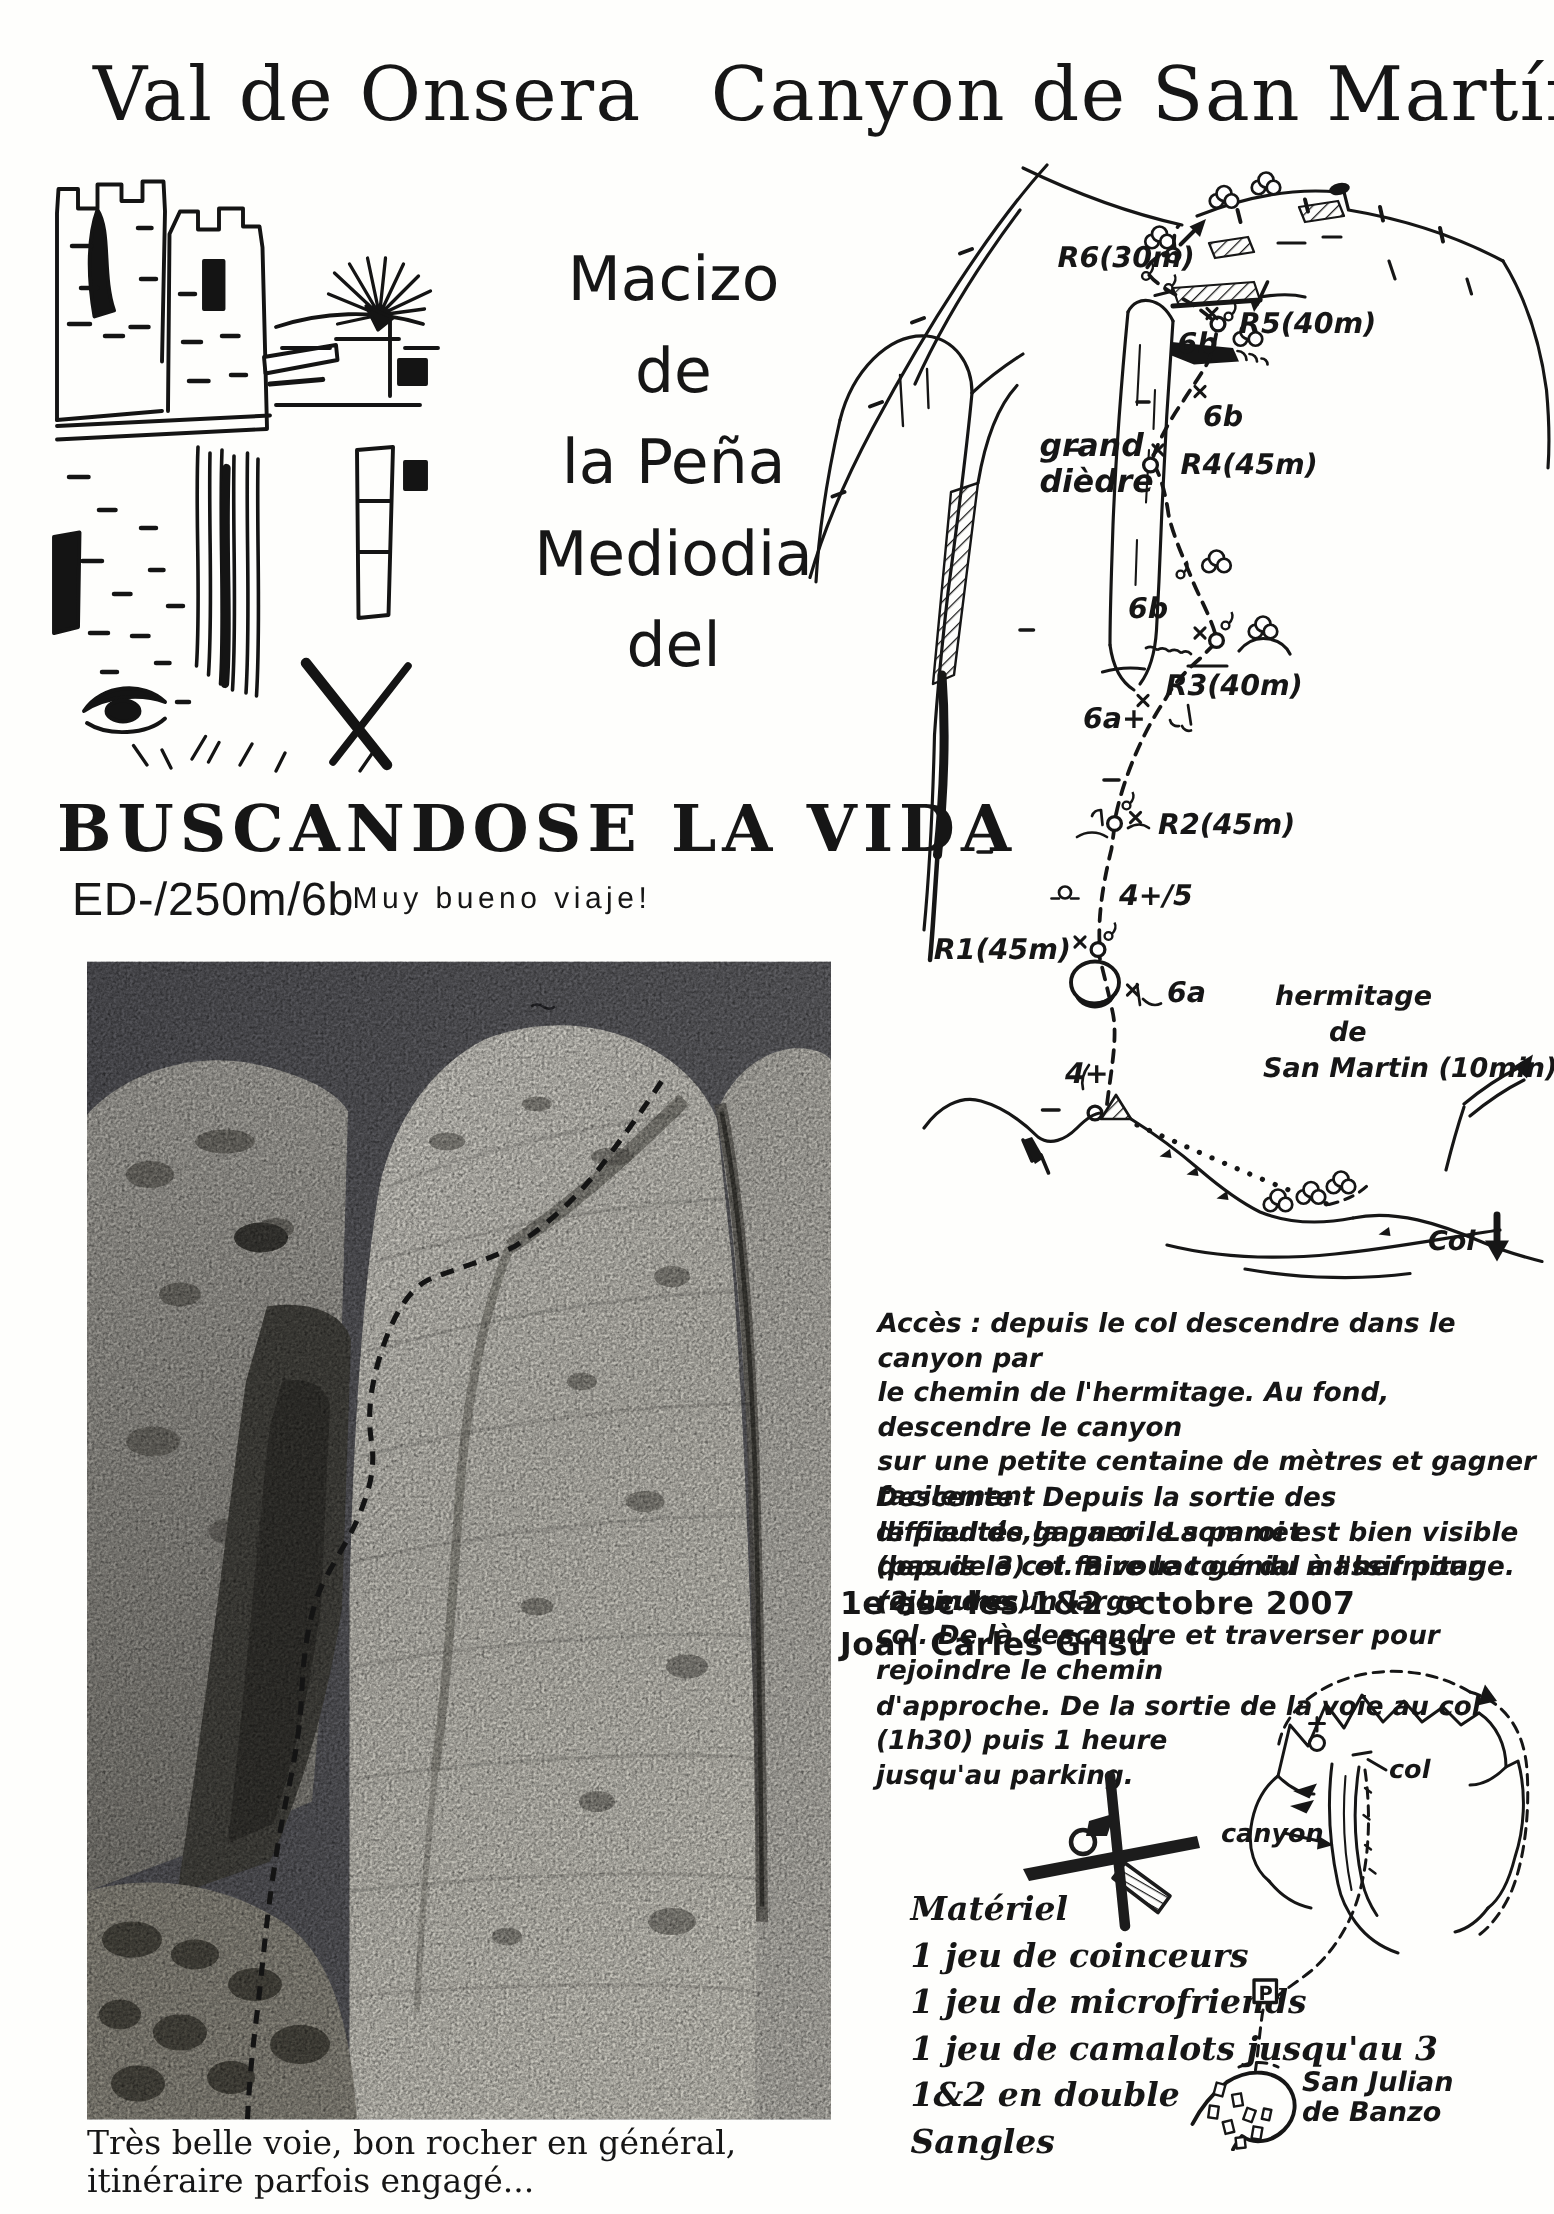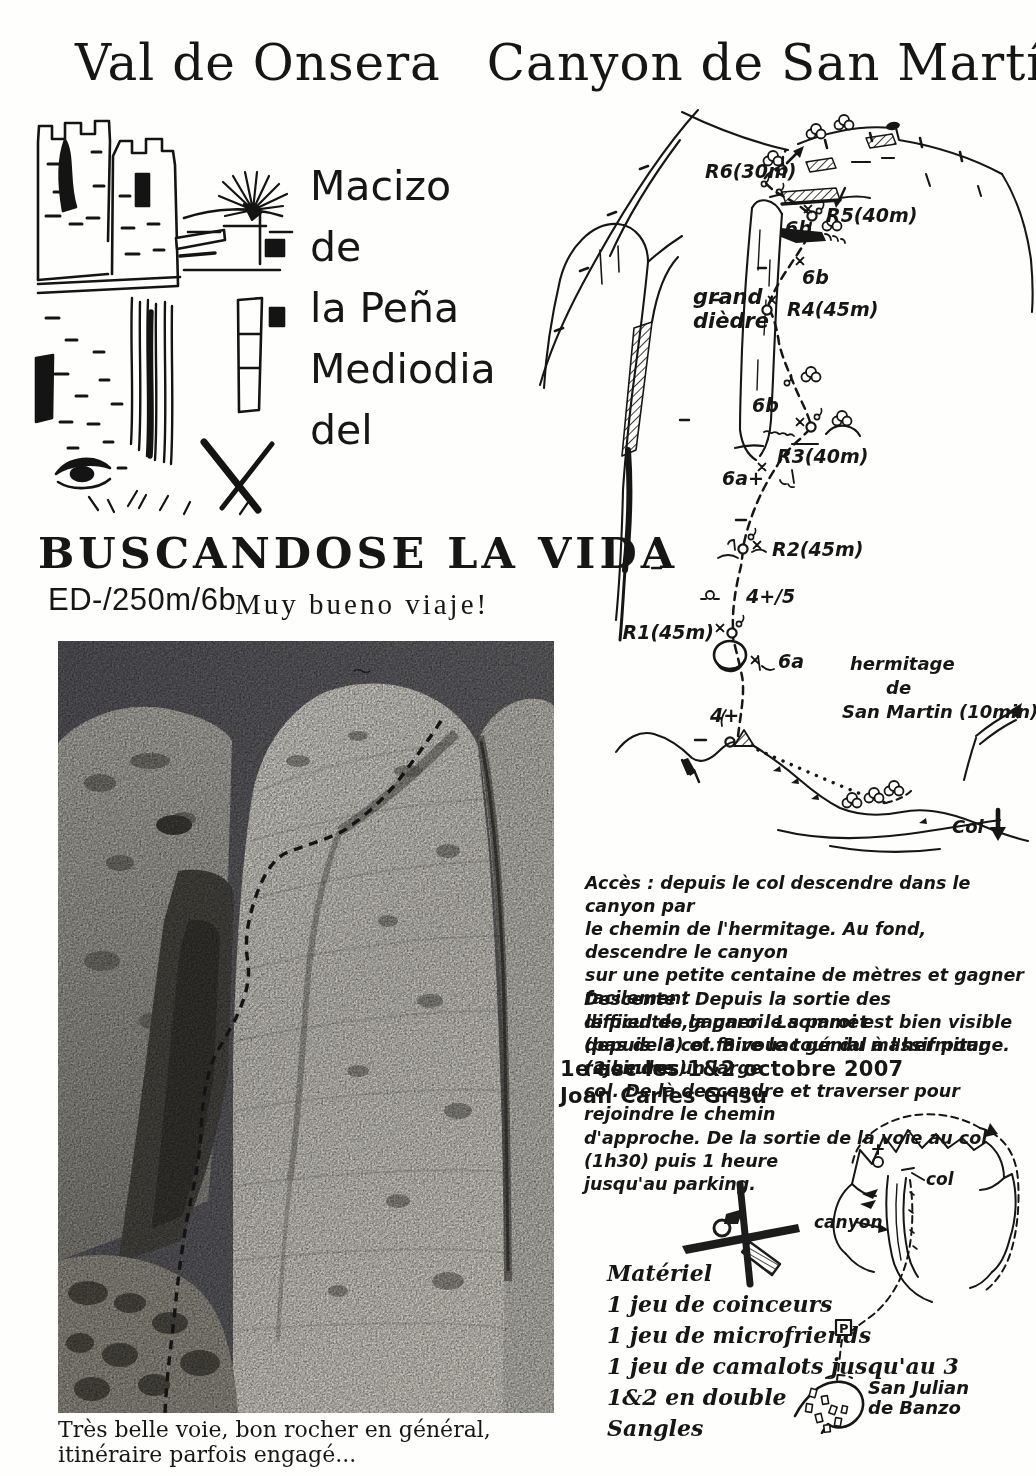--- a/index.html
+++ b/index.html
@@ -4,47 +4,48 @@
 <style>
   html,body{margin:0;padding:0;background:#e8e8e8;}
   .page{
     position:relative; width:1036px; height:1476px;
     background:#fefefc; overflow:hidden;
     font-family:"DejaVu Sans", sans-serif; color:#161616;
   }
   .abs{position:absolute;}
   
   .main-title{
-    left:75px; top:34px; width:940px;
+    left:62px; top:34px; width:940px;
     display:flex; gap:46px;
     font-family:"DejaVu Serif", serif;
     font-size:50px; letter-spacing:1px; white-space:nowrap;justify-content:space-between;
   }
   
   .massif{
-    left:310px; top:156px; width:250px;
+    left:324px; top:156px; width:250px;
+    text-align:center;
     font-family:"DejaVu Sans", sans-serif;
     font-size:41px; line-height:61px; letter-spacing:0px;
   }
   
   .route-name{
     left:38px; top:528px;
     font-family:"DejaVu Serif", serif;
     font-weight:bold; font-size:43px; letter-spacing:4px;
     white-space:nowrap;
   }
   .route-grade{
     left:48px; top:582px;
     font-family:"Liberation Sans", sans-serif;
     font-size:31px; letter-spacing:0.5px;
   }
   .route-comment{
     left:235px; top:588px;
-    font-family:Liberation Serif, serif;
-    font-size:29px; letter-spacing:3px;
+    font-family:Liberation Sans, sans-serif;
+    font-size:20px; letter-spacing:3px;
   }
   .para{
     font-family:"DejaVu Sans", sans-serif;
     font-weight:bold; font-style:italic;
     font-size:17.5px; line-height:1.32;
     white-space:pre-line;
   }
   .access{ left:585px; top:872px; width:440px; }
   .descent{ left:584px; top:988px; width:455px; }
   .fa-block{

